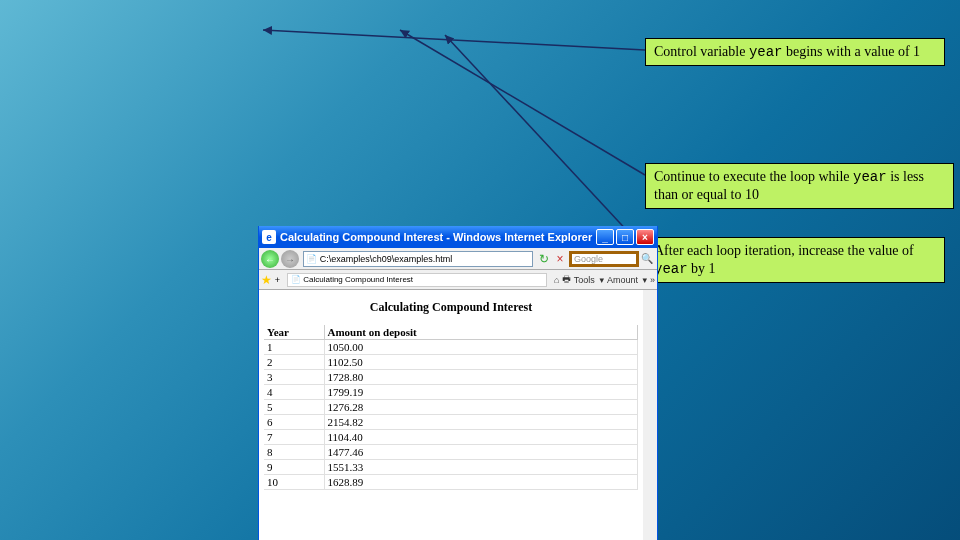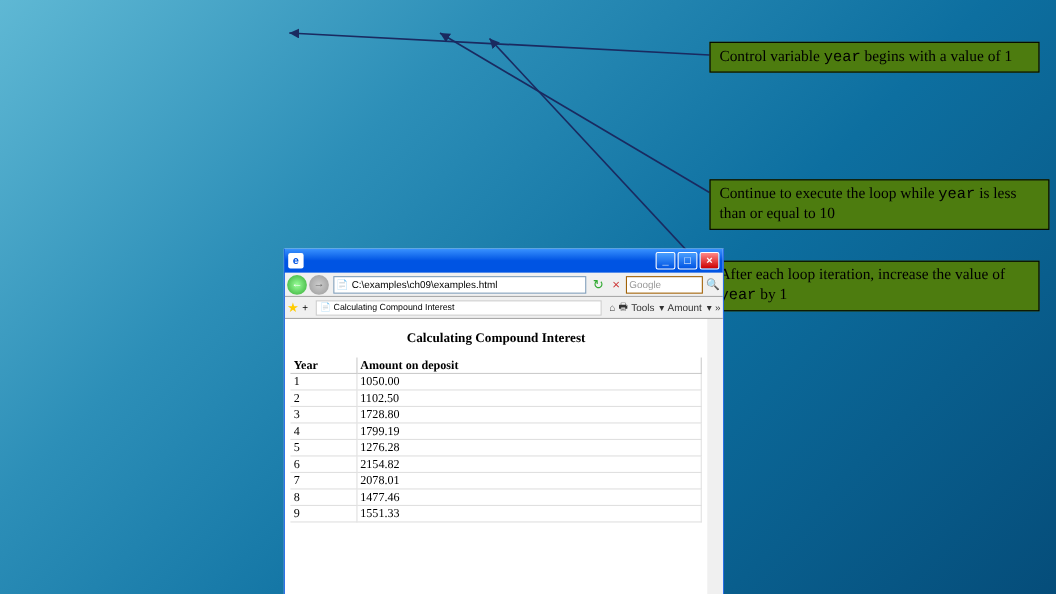--- a/index.html
+++ b/index.html
@@ -1,37 +1,37 @@
 <!DOCTYPE html>
 <html><head>
 <meta charset="utf-8">
 <style>
 *{margin:0;padding:0;box-sizing:border-box}
 body{width:960px;height:540px;background:linear-gradient(135deg,#5fb8d4 0%,#2d8fb8 30%,#0d6fa0 60%,#054d7a 100%);font-family:Arial,sans-serif;position:relative;overflow:hidden}
-.callout{position:absolute;background:#4d7c0f;border:1px solid #000;padding:4px 8px;font-size:14px;font-family:"Times New Roman",serif;line-height:1.3}
+.callout{position:absolute;background:#bef264;border:1px solid #000;padding:4px 8px;font-size:14px;font-family:"Times New Roman",serif;line-height:1.3}
 .callout .code{font-family:"Courier New",monospace}
 .c1{left:645px;top:38px;width:300px}
 .c2{left:645px;top:163px;width:309px}
 .c3{left:645px;top:237px;width:300px}
 svg.arrows{position:absolute;left:0;top:0;width:960px;height:540px;pointer-events:none}
 .ie-window{position:absolute;left:258px;top:226px;width:400px;background:#fff;border:1px solid #0054e3;border-top:none;font-size:10px}
 .ie-title{height:22px;background:linear-gradient(to bottom,#3a93ff 0%,#0054e3 50%,#0054e3 100%);display:flex;align-items:center;padding:0 3px;color:#fff;font-size:11px;font-weight:bold}
 .ie-title .ico{width:14px;height:14px;background:#fff;border-radius:2px;margin-right:4px;display:flex;align-items:center;justify-content:center;color:#0054e3;font-size:10px}
 .ie-title .winbtns{margin-left:auto;display:flex;gap:2px}
 .ie-title .winbtn{width:18px;height:16px;border:1px solid #fff;border-radius:2px;display:flex;align-items:center;justify-content:center;font-size:10px;font-weight:bold}
 .ie-title .min{background:linear-gradient(#4a9fff,#0054e3)}
 .ie-title .max{background:linear-gradient(#4a9fff,#0054e3)}
 .ie-title .cls{background:linear-gradient(#f88,#c00)}
 .ie-addr{height:22px;background:#f0f0f0;display:flex;align-items:center;gap:2px;padding:2px;border-bottom:1px solid #aaa}
 .ie-addr .navbtn{width:18px;height:18px;border-radius:50%;display:flex;align-items:center;justify-content:center;font-size:10px}
 .ie-addr .back{background:radial-gradient(#9f9,#3a3);color:#fff}
 .ie-addr .fwd{background:radial-gradient(#ccc,#999);color:#666}
 .ie-addr .urlbox{flex:1;background:#fff;border:1px solid #7f9db9;height:16px;padding:0 2px;font-size:9px;display:flex;align-items:center;margin:0 2px}
 .ie-addr .rel{width:14px;height:14px;display:flex;align-items:center;justify-content:center;color:#3a3;font-size:12px}
-.ie-addr .srch{width:70px;background:#fff;border:1px solid #a16207;height:16px;font-size:9px;color:#999;padding:0 2px;display:flex;align-items:center}
+.ie-addr .srch{width:70px;background:#fff;border:3px solid #a16207;height:16px;font-size:9px;color:#999;padding:0 2px;display:flex;align-items:center}
 .ie-addr .go{width:14px;height:14px;display:flex;align-items:center;justify-content:center;font-size:10px}
 .ie-tool{height:20px;background:#f0f0f0;display:flex;align-items:center;padding:2px;gap:3px;border-bottom:1px solid #aaa;font-size:9px}
 .ie-tool .star{color:#fc0;font-size:12px}
 .ie-tool .tabbar{flex:1;background:#fff;border:1px solid #ccc;height:14px;font-size:8px;padding:0 3px;display:flex;align-items:center;margin:0 4px}
 .ie-tool .tbtn{color:#333;display:flex;align-items:center;gap:1px}
 .ie-content{background:#fff;height:260px;position:relative;overflow:hidden;border-right:14px solid #f0f0f0}
 .ie-content .sbtrack{position:absolute;right:-14px;top:0;bottom:0;width:14px;background:#f0f0f0;border-left:1px solid #ccc}
 .ie-content .sbthumb{position:absolute;right:-13px;top:14px;width:12px;height:40px;background:#c8d8e8;border:1px solid #8aa;border-radius:2px}
 .ie-content .sbup,.ie-content .sbdn{position:absolute;right:-14px;width:14px;height:14px;background:#e0e8f0;border:1px solid #8aa;display:flex;align-items:center;justify-content:center;font-size:8px}
 .ie-content .sbup{top:0}.ie-content .sbdn{bottom:0}
@@ -55,20 +55,21 @@
   <line x1="645" y1="250" x2="445" y2="35" stroke="#1a2a60" stroke-width="1.5" marker-end="url(#ah)"></line>
 </svg>
 
 <div class="callout c1"><span>Control variable </span><span class="code">year</span><span> begins with a value of 1</span></div>
 <div class="callout c2"><span>Continue to execute the loop while </span><span class="code">year</span><span> is less than or equal to 10</span></div>
 <div class="callout c3"><span>After each loop iteration, increase the value of </span><span class="code">year</span><span> by 1</span></div>
 
 <div class="ie-window">
   <div class="ie-title">
     <div class="ico">e</div>
+    <span>Calculating Compound Interest - Windows Internet Explorer</span>
     <div class="winbtns">
       <div class="winbtn min">_</div>
       <div class="winbtn max">□</div>
       <div class="winbtn cls">×</div>
     </div>
   </div>
   <div class="ie-addr">
     <div class="navbtn back">←</div>
     <div class="navbtn fwd">→</div>
     <div class="urlbox"><span>📄</span>&nbsp;<span>C:\examples\ch09\examples.html</span></div>
@@ -120,27 +121,31 @@
           <tr>
             <td>5</td>
             <td>1276.28</td>
           </tr>
           <tr>
             <td>6</td>
             <td>2154.82</td>
           </tr>
           <tr>
             <td>7</td>
-            <td>2078.01</td>
+            <td>1104.40</td>
           </tr>
           <tr>
             <td>8</td>
             <td>1477.46</td>
           </tr>
           <tr>
             <td>9</td>
             <td>1551.33</td>
           </tr>
+          <tr>
+            <td>10</td>
+            <td>1628.89</td>
+          </tr>
         </tbody>
     </table>
   </div>
 
 </div>
 
 </body></html>

